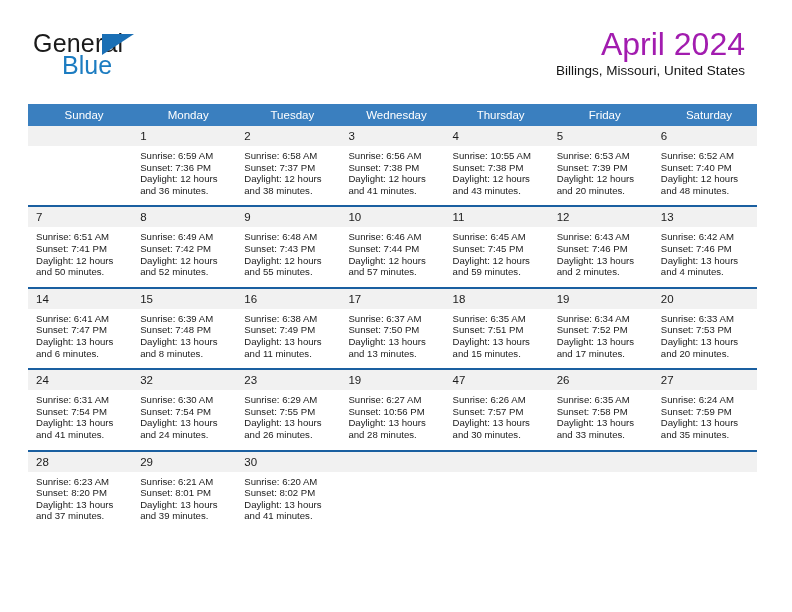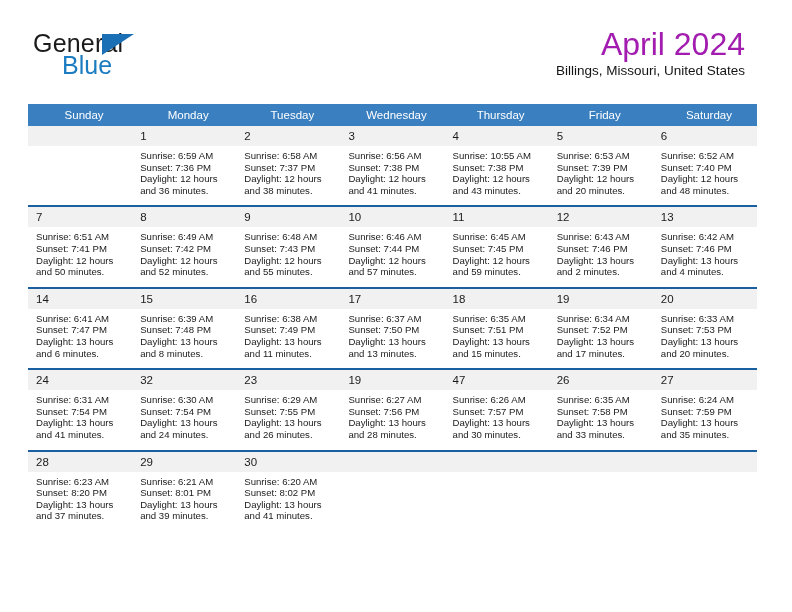--- a/index.html
+++ b/index.html
@@ -357,21 +357,21 @@
             <span class="detail-line">and 24 minutes.</span>
           </td>
           <td>
             <span class="detail-line">Sunrise: 6:29 AM</span>
             <span class="detail-line">Sunset: 7:55 PM</span>
             <span class="detail-line">Daylight: 13 hours</span>
             <span class="detail-line">and 26 minutes.</span>
           </td>
           <td>
             <span class="detail-line">Sunrise: 6:27 AM</span>
-            <span class="detail-line">Sunset: 7:56 PM</span>
+            <span class="detail-line">Sunset: 10:56 PM</span>
             <span class="detail-line">Daylight: 13 hours</span>
             <span class="detail-line">and 28 minutes.</span>
           </td>
           <td>
             <span class="detail-line">Sunrise: 6:26 AM</span>
             <span class="detail-line">Sunset: 7:57 PM</span>
             <span class="detail-line">Daylight: 13 hours</span>
             <span class="detail-line">and 30 minutes.</span>
           </td>
           <td>

